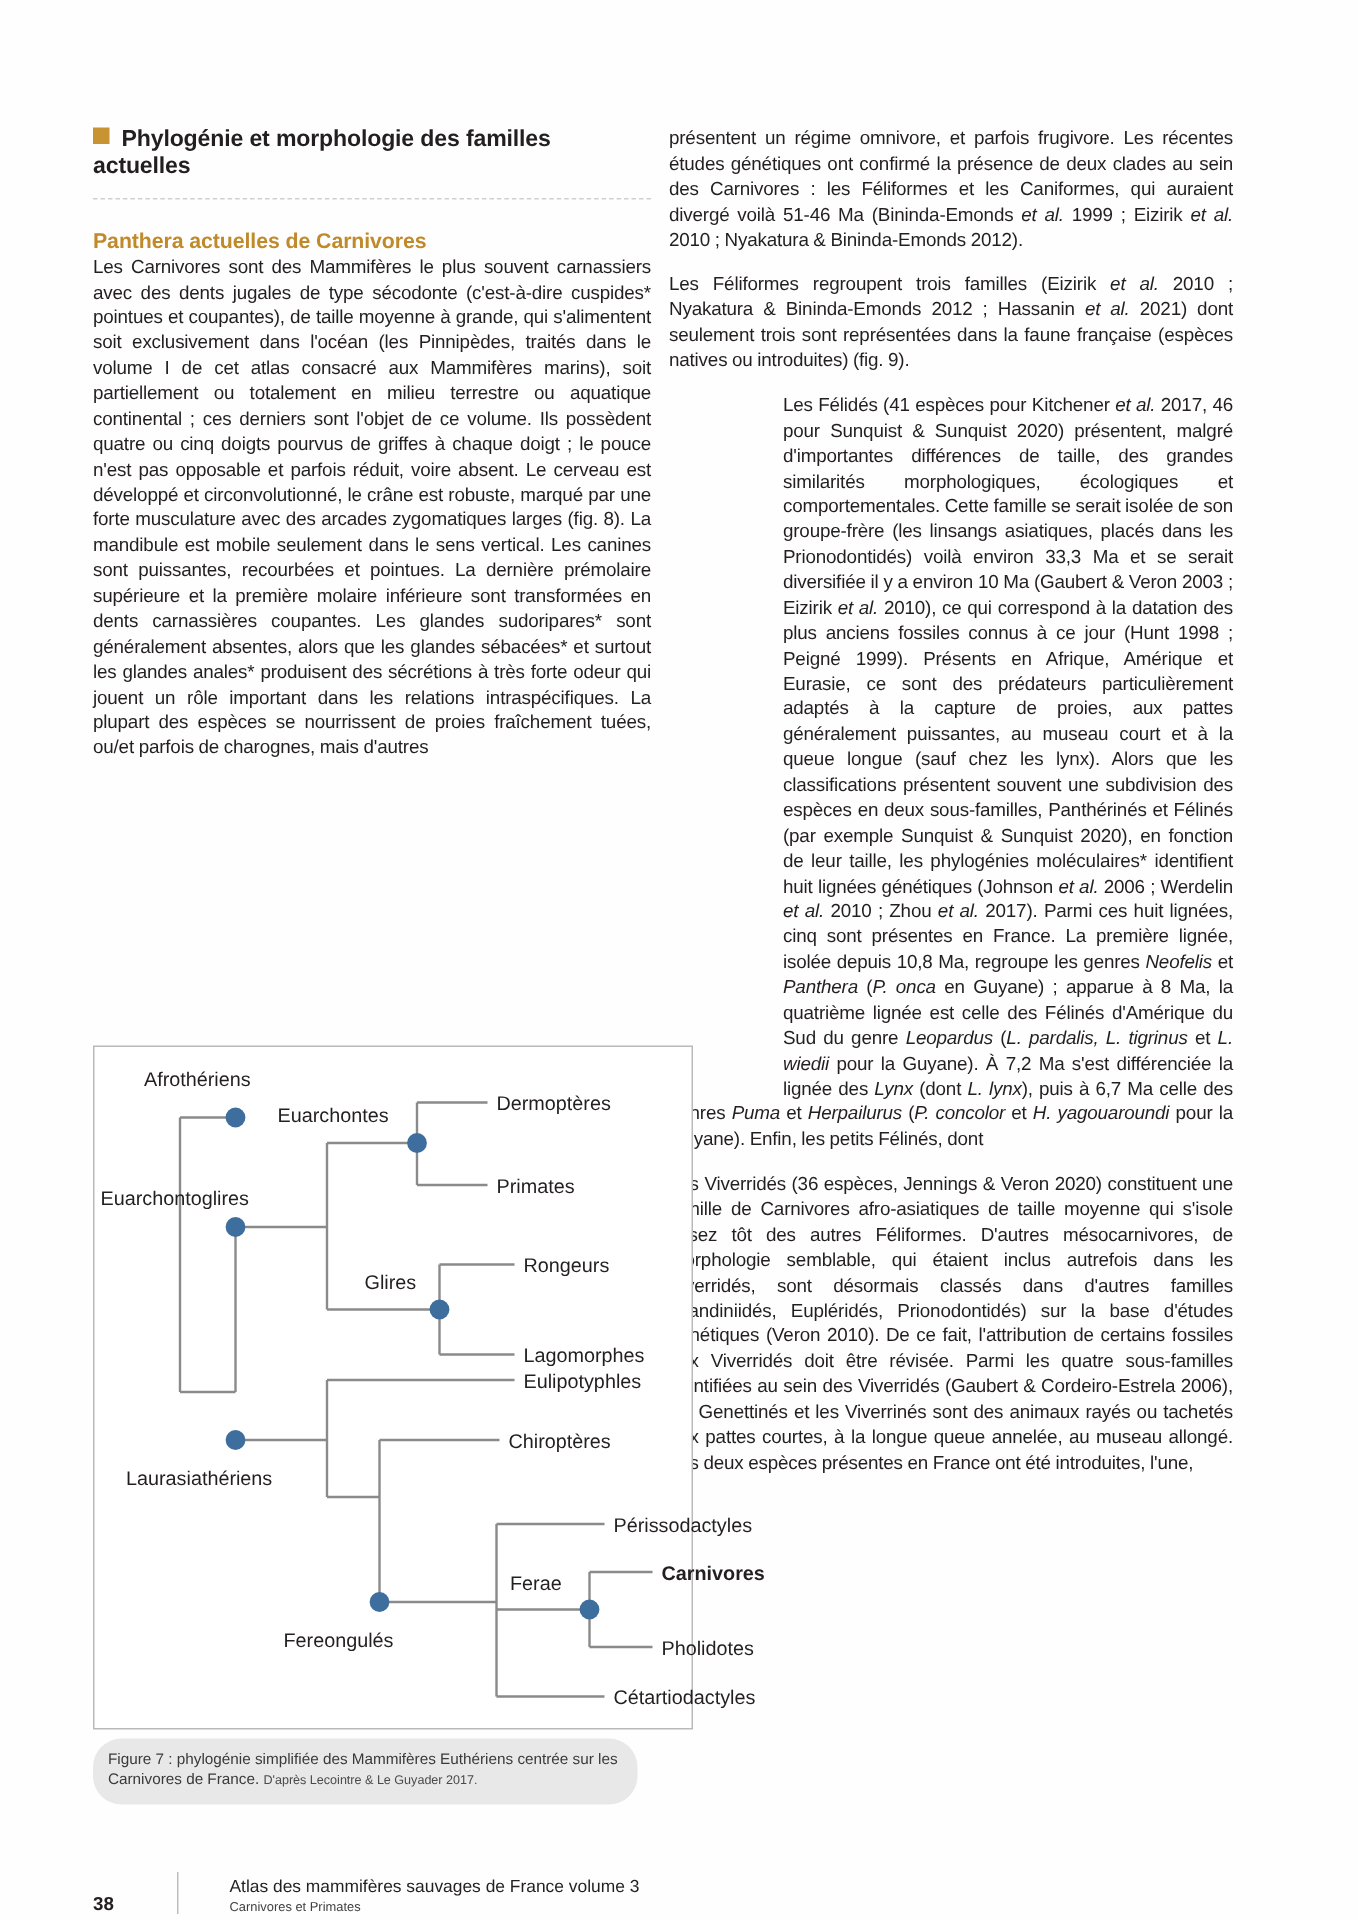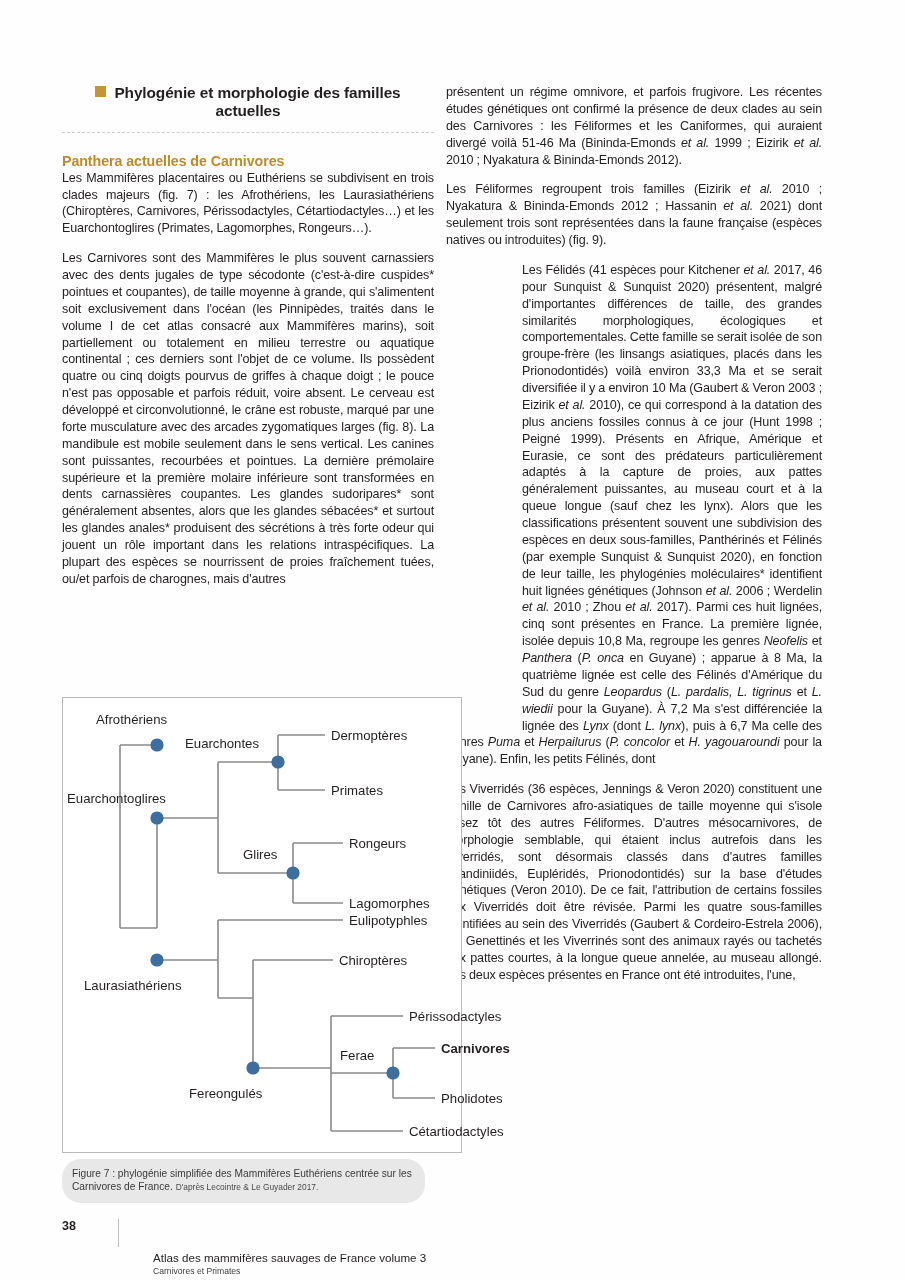--- a/index.html
+++ b/index.html
@@ -33,21 +33,20 @@
   }
 
   
   .section-head {
     font-size: 15.4px;
     font-weight: bold;
     line-height: 1.16;
     color: #231f20;
     margin: 0 0 6px 0;
     letter-spacing: -0.1px;
-    text-align: center;
   }
   .bullet-square {
     display: inline-block;
     width: 11px; height: 11px;
     background: #c89433;
     margin-right: 8px;
     vertical-align: 1px;
   }
   .head-rule {
     border-top: 1px dashed #cfcfcf;
@@ -109,21 +108,21 @@
     border-radius: 19px;
   }
   .caption .src { font-size: 8.4px; color: #4a4a4a; }
 
   
   .footer {
     position: absolute;
     left: 62px; top: 1219px;
     width: 500px;
     display: flex;
-    align-items: flex-start;
+    align-items: flex-end;
     gap: 20px;
   }
   .folio {
     font-size: 12.5px;
     font-weight: bold;
     color: #231f20;
     width: 36px;
   }
   .footer-sep {
     width: 1px;
@@ -146,21 +145,20 @@
 
   <div class="col-left">
 
     <h1 class="section-head">
       <span class="bullet-square"></span><span>Phylogénie et morphologie des familles actuelles</span>
     </h1>
     <div class="head-rule"></div>
 
     <h2 class="subhead">Panthera actuelles de Carnivores</h2>
 
-    <p class="body">Les Mammifères placentaires ou Euthériens se subdivisent en trois clades majeurs (fig. 7) : les Afrothériens, les Laurasiathériens (Chiroptères, Carnivores, Périssodactyles, Cétartiodactyles…) et les Euarchontoglires (Primates, Lagomorphes, Rongeurs…).</p>
 
     <p class="body">Les Carnivores sont des Mammifères le plus souvent carnassiers avec des dents jugales de type sécodonte (c'est-à-dire cuspides* pointues et coupantes), de taille moyenne à grande, qui s'alimentent soit exclusivement dans l'océan (les Pinnipèdes, traités dans le volume I de cet atlas consacré aux Mammifères marins), soit partiellement ou totalement en milieu terrestre ou aquatique continental ; ces derniers sont l'objet de ce volume. Ils possèdent quatre ou cinq doigts pourvus de griffes à chaque doigt ; le pouce n'est pas opposable et parfois réduit, voire absent. Le cerveau est développé et circonvolutionné, le crâne est robuste, marqué par une forte musculature avec des arcades zygomatiques larges (fig. 8). La mandibule est mobile seulement dans le sens vertical. Les canines sont puissantes, recourbées et pointues. La dernière prémolaire supérieure et la première molaire inférieure sont transformées en dents carnassières coupantes. Les glandes sudoripares* sont généralement absentes, alors que les glandes sébacées* et surtout les glandes anales* produisent des sécrétions à très forte odeur qui jouent un rôle important dans les relations intraspécifiques. La plupart des espèces se nourrissent de proies fraîchement tuées, ou/et parfois de charognes, mais d'autres</p>
   </div>
 
   <div class="col-right">
 
     <p class="body">
       <span>présentent un régime omnivore, et parfois frugivore. Les récentes études génétiques ont confirmé la présence de deux clades au sein des Carnivores : les Féliformes et les Caniformes, qui auraient divergé voilà 51-46 Ma (Bininda-Emonds </span><i>et al.</i><span> 1999 ; Eizirik </span><i>et al.</i><span> 2010 ; Nyakatura &amp; Bininda-Emonds 2012).</span>
     </p>
 

